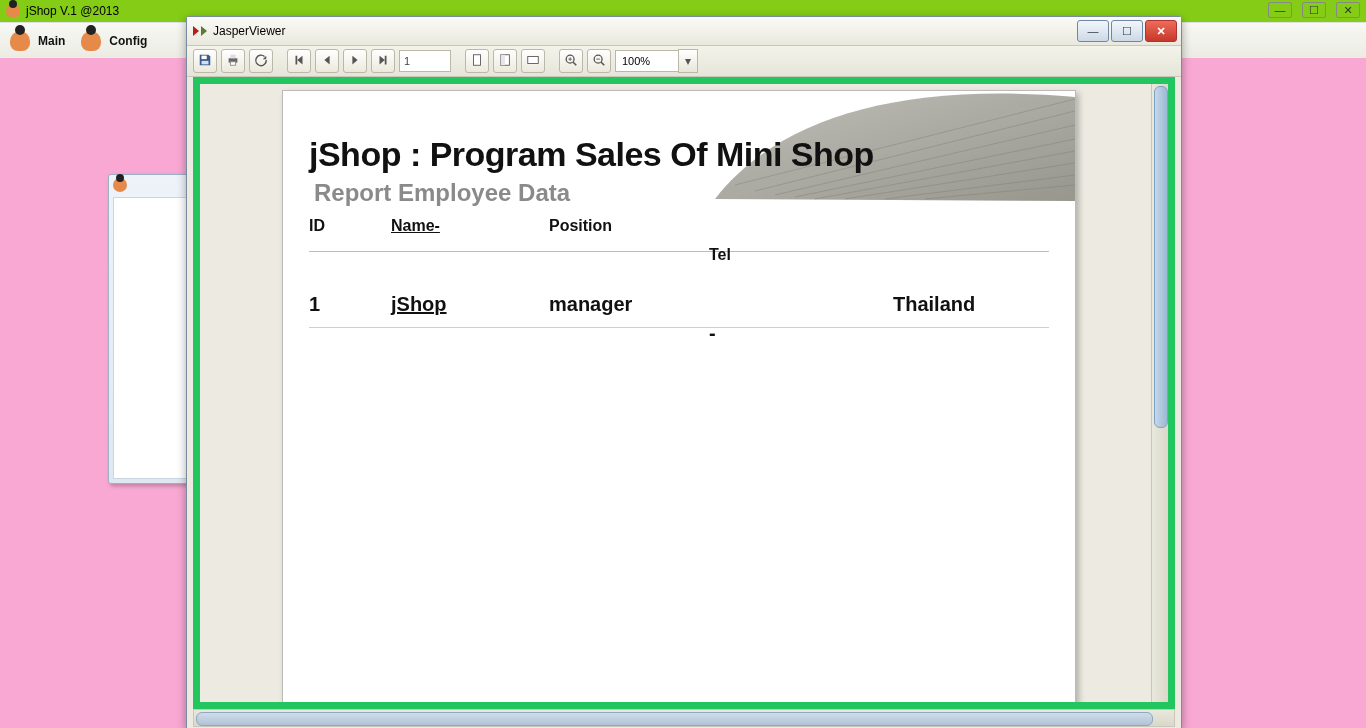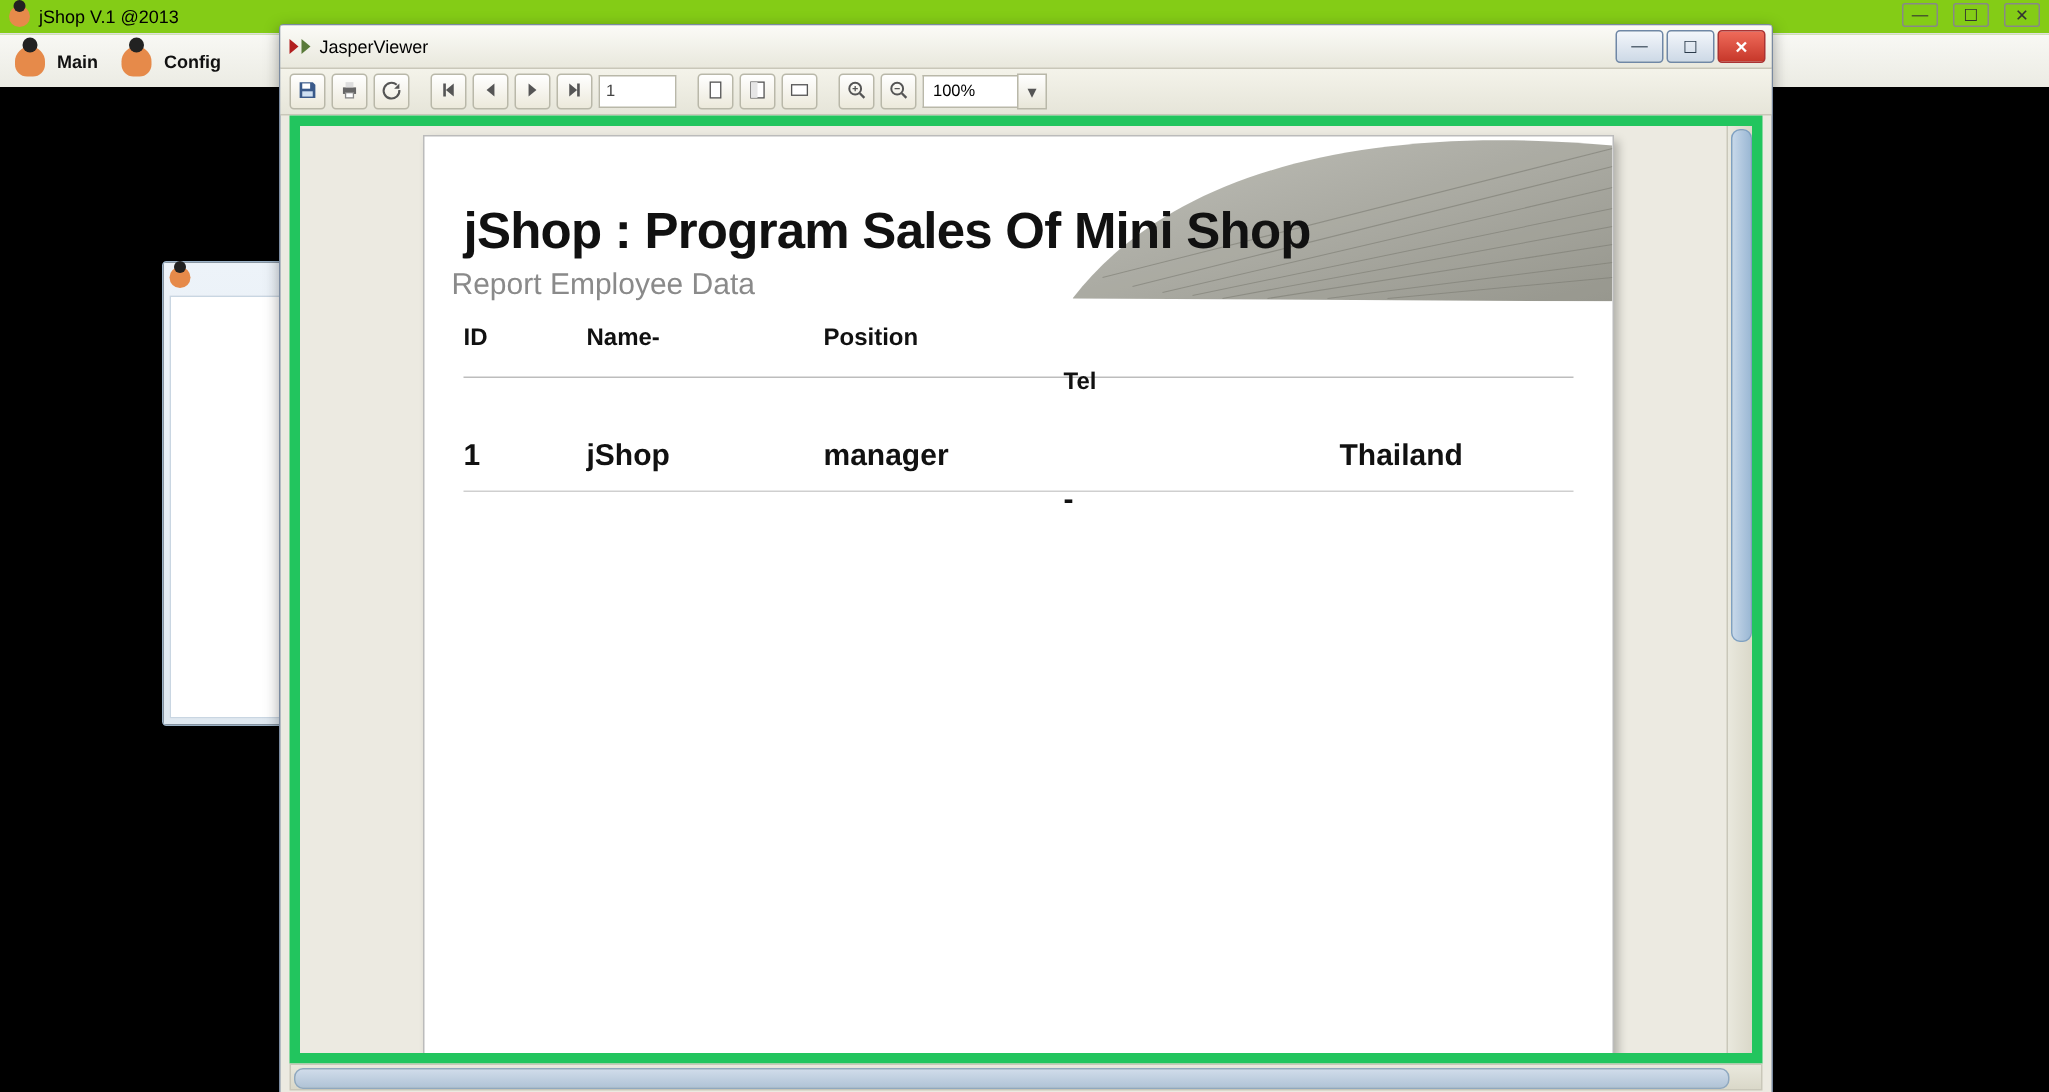--- a/index.html
+++ b/index.html
@@ -37,21 +37,21 @@
   width: 20px; height: 20px; background: #e68a4a; border-radius: 50% 50% 40% 40%;
   position: relative; margin-right: 2px;
 }
 .menubar .micon::after {
   content: ""; position: absolute; top: -6px; left: 5px; width: 10px; height: 10px;
   background: #222; border-radius: 50%;
 }
 .menubar .mlabel { font-weight: 700; color: #111; margin-right: 10px; }
 .workspace {
   position: absolute; left: 0; top: 58px; right: 0; bottom: 0;
-  background: #000000;
+  background: #f9a8d4;
 }
 .subwin {
   position: absolute; left: 108px; top: 116px; width: 82px; height: 308px;
   background: linear-gradient(#edf3f9, #dfe8f0);
   border: 1px solid #9bb2c7; border-radius: 3px;
   box-shadow: 2px 2px 4px rgba(0,0,0,.25);
 }
 .subwin .shead {
   height: 20px; display: flex; align-items: center; padding: 0 4px;
 }
@@ -155,30 +155,30 @@
 }
 .leaf {
   position:absolute; right:0; top:0; width:360px; height:110px; overflow:hidden; opacity:.9;
 }
 .leaf svg { width:100%; height:100%; }
 .rtitle {
   position:absolute; left:26px; top:44px; font-size:34px; font-weight:800; color:#111;
   letter-spacing: -.5px;
 }
 .rsub {
-  position:absolute; left:18px; top:88px; font-size:20px; font-weight:400; color:#8a8a8a;
+  position:absolute; left:31px; top:88px; font-size:24px; font-weight:700; color:#8a8a8a;
 }
 .rheadrow {
   position:absolute; left:26px; right:26px; top:120px; height:40px;
   border-bottom:1px solid #bdbdbd;
   font-size:16px; font-weight:800; color:#111;
 }
 .rheadrow div, .rrow div { position:absolute; top:6px; }
 .c-id   { left:0;   width:70px; }
-.c-name { left:82px; width:140px; }
+.c-name { left:82px; width:140px;text-decoration:underline; }
 .c-pos  { left:240px; width:150px; }
 .c-tel  { left:400px; width:120px;margin-top:29px; }
 .c-addr { left:536px; width:200px; }
 .rrow {
   position:absolute; left:26px; right:26px; top:196px; height:40px;
   border-bottom:1px solid #cfcfcf;
   font-size:20px; font-weight:700; color:#111;
 }
 .rrow .c-addr { font-weight:800;margin-left:48px; }
 </style>

